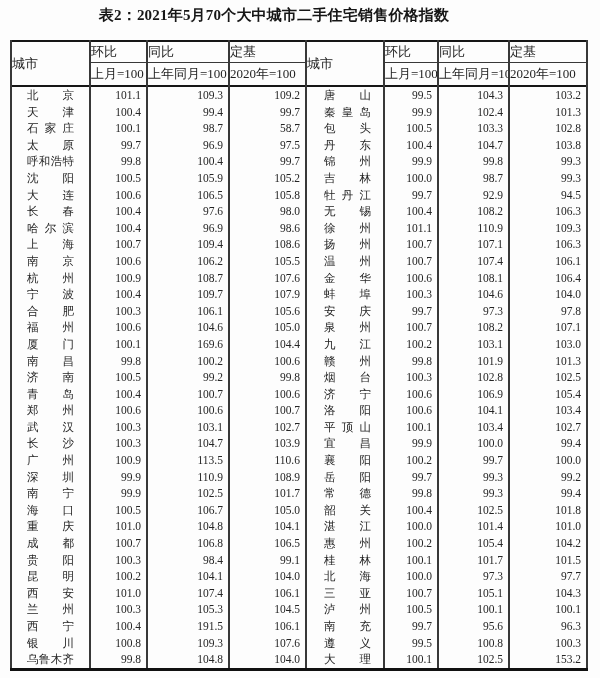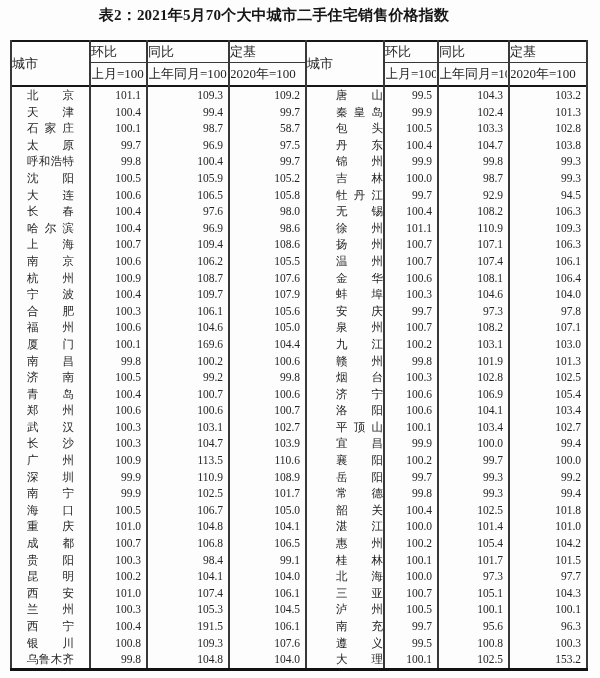--- a/index.html
+++ b/index.html
@@ -18,28 +18,28 @@
     border-left:1.5px solid #3c3c3c;border-right:1.5px solid #3c3c3c;
   }
   .idx th,.idx td{
     border-left:2px solid #383838;border-right:2px solid #383838;
     padding:0;font-weight:normal;overflow:hidden;
   }
   .idx thead th{
     font-size:13px;text-align:left;vertical-align:middle;white-space:nowrap;color:#1e1e1e;
   }
   .idx thead tr.hr1 th{height:20px;}
-  .idx thead tr.hr2 th{height:22px;border-radius:8px;}
+  .idx thead tr.hr2 th{height:22px;}
   .idx thead tr.hr1 th.sub{border-bottom:1.5px solid #383838;}
   .idx tbody{border-top:2.5px solid #161616;}
   .idx tbody td{
     font-size:11.5px;height:16.6px;line-height:16.6px;white-space:nowrap;color:#242424;
   }
   td.city{padding-left:15px;text-align:left;}
-  td.city.r{padding-left:29px;}
+  td.city.r{padding-left:17px;}
   .cname{
     display:inline-block;width:47px;
     text-align:justify;text-align-last:justify;text-justify:inter-character;
   }
   td.num{text-align:right;padding-right:5px;}
 </style>
 </head>
 <body>
 
 <h1 class="title">表2：2021年5月70个大中城市二手住宅销售价格指数</h1>

